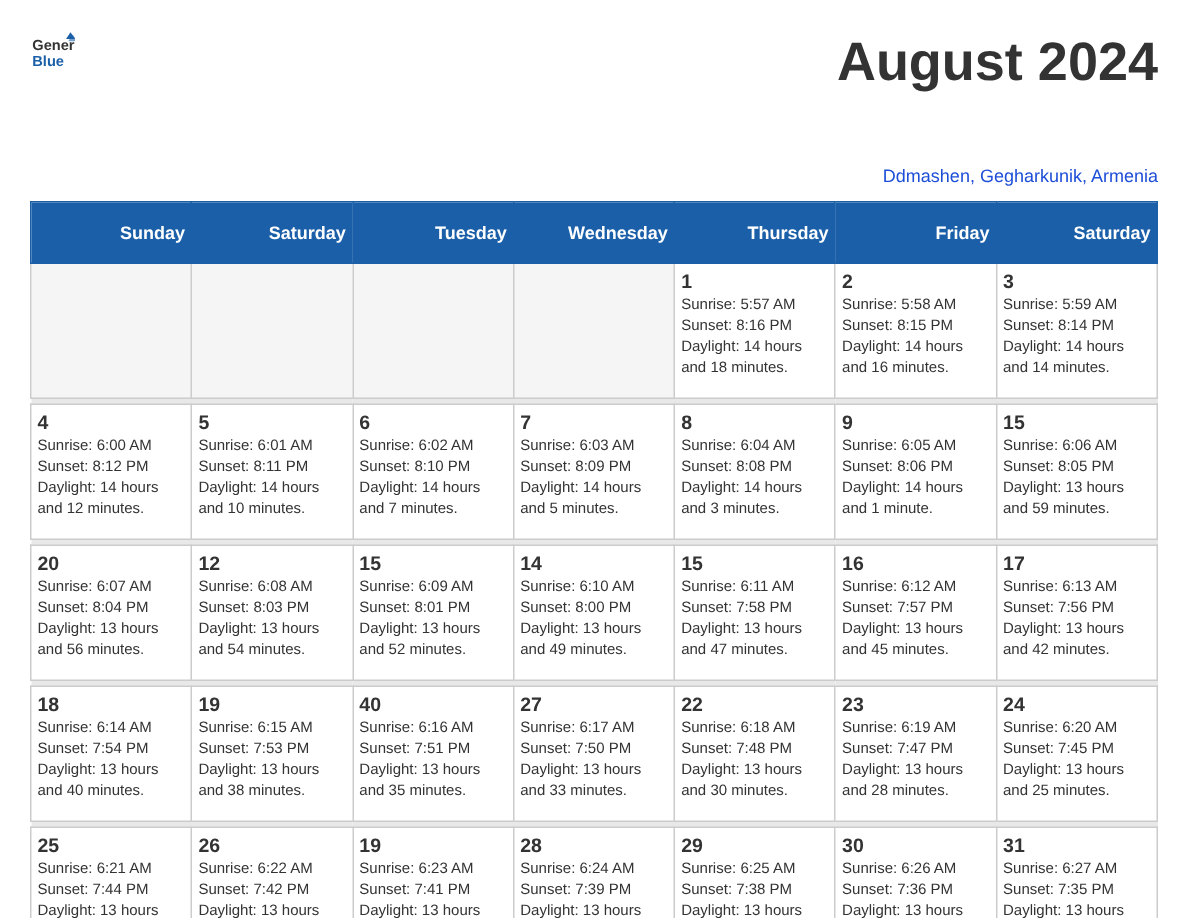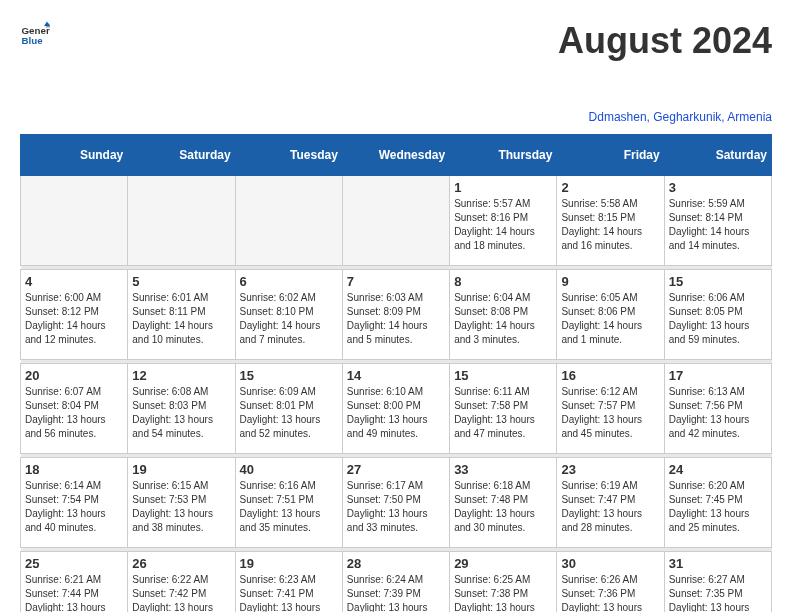--- a/index.html
+++ b/index.html
@@ -232,21 +232,21 @@
         </td>
         <td>
           <span class="day-number">40</span>
           <div class="day-info">Sunrise: 6:16 AM<br>Sunset: 7:51 PM<br>Daylight: 13 hours<br>and 35 minutes.</div>
         </td>
         <td>
           <span class="day-number">27</span>
           <div class="day-info">Sunrise: 6:17 AM<br>Sunset: 7:50 PM<br>Daylight: 13 hours<br>and 33 minutes.</div>
         </td>
         <td>
-          <span class="day-number">33</span>
+          <span class="day-number">22</span>
           <div class="day-info">Sunrise: 6:18 AM<br>Sunset: 7:48 PM<br>Daylight: 13 hours<br>and 30 minutes.</div>
         </td>
         <td>
           <span class="day-number">23</span>
           <div class="day-info">Sunrise: 6:19 AM<br>Sunset: 7:47 PM<br>Daylight: 13 hours<br>and 28 minutes.</div>
         </td>
         <td>
           <span class="day-number">24</span>
           <div class="day-info">Sunrise: 6:20 AM<br>Sunset: 7:45 PM<br>Daylight: 13 hours<br>and 25 minutes.</div>
         </td>

